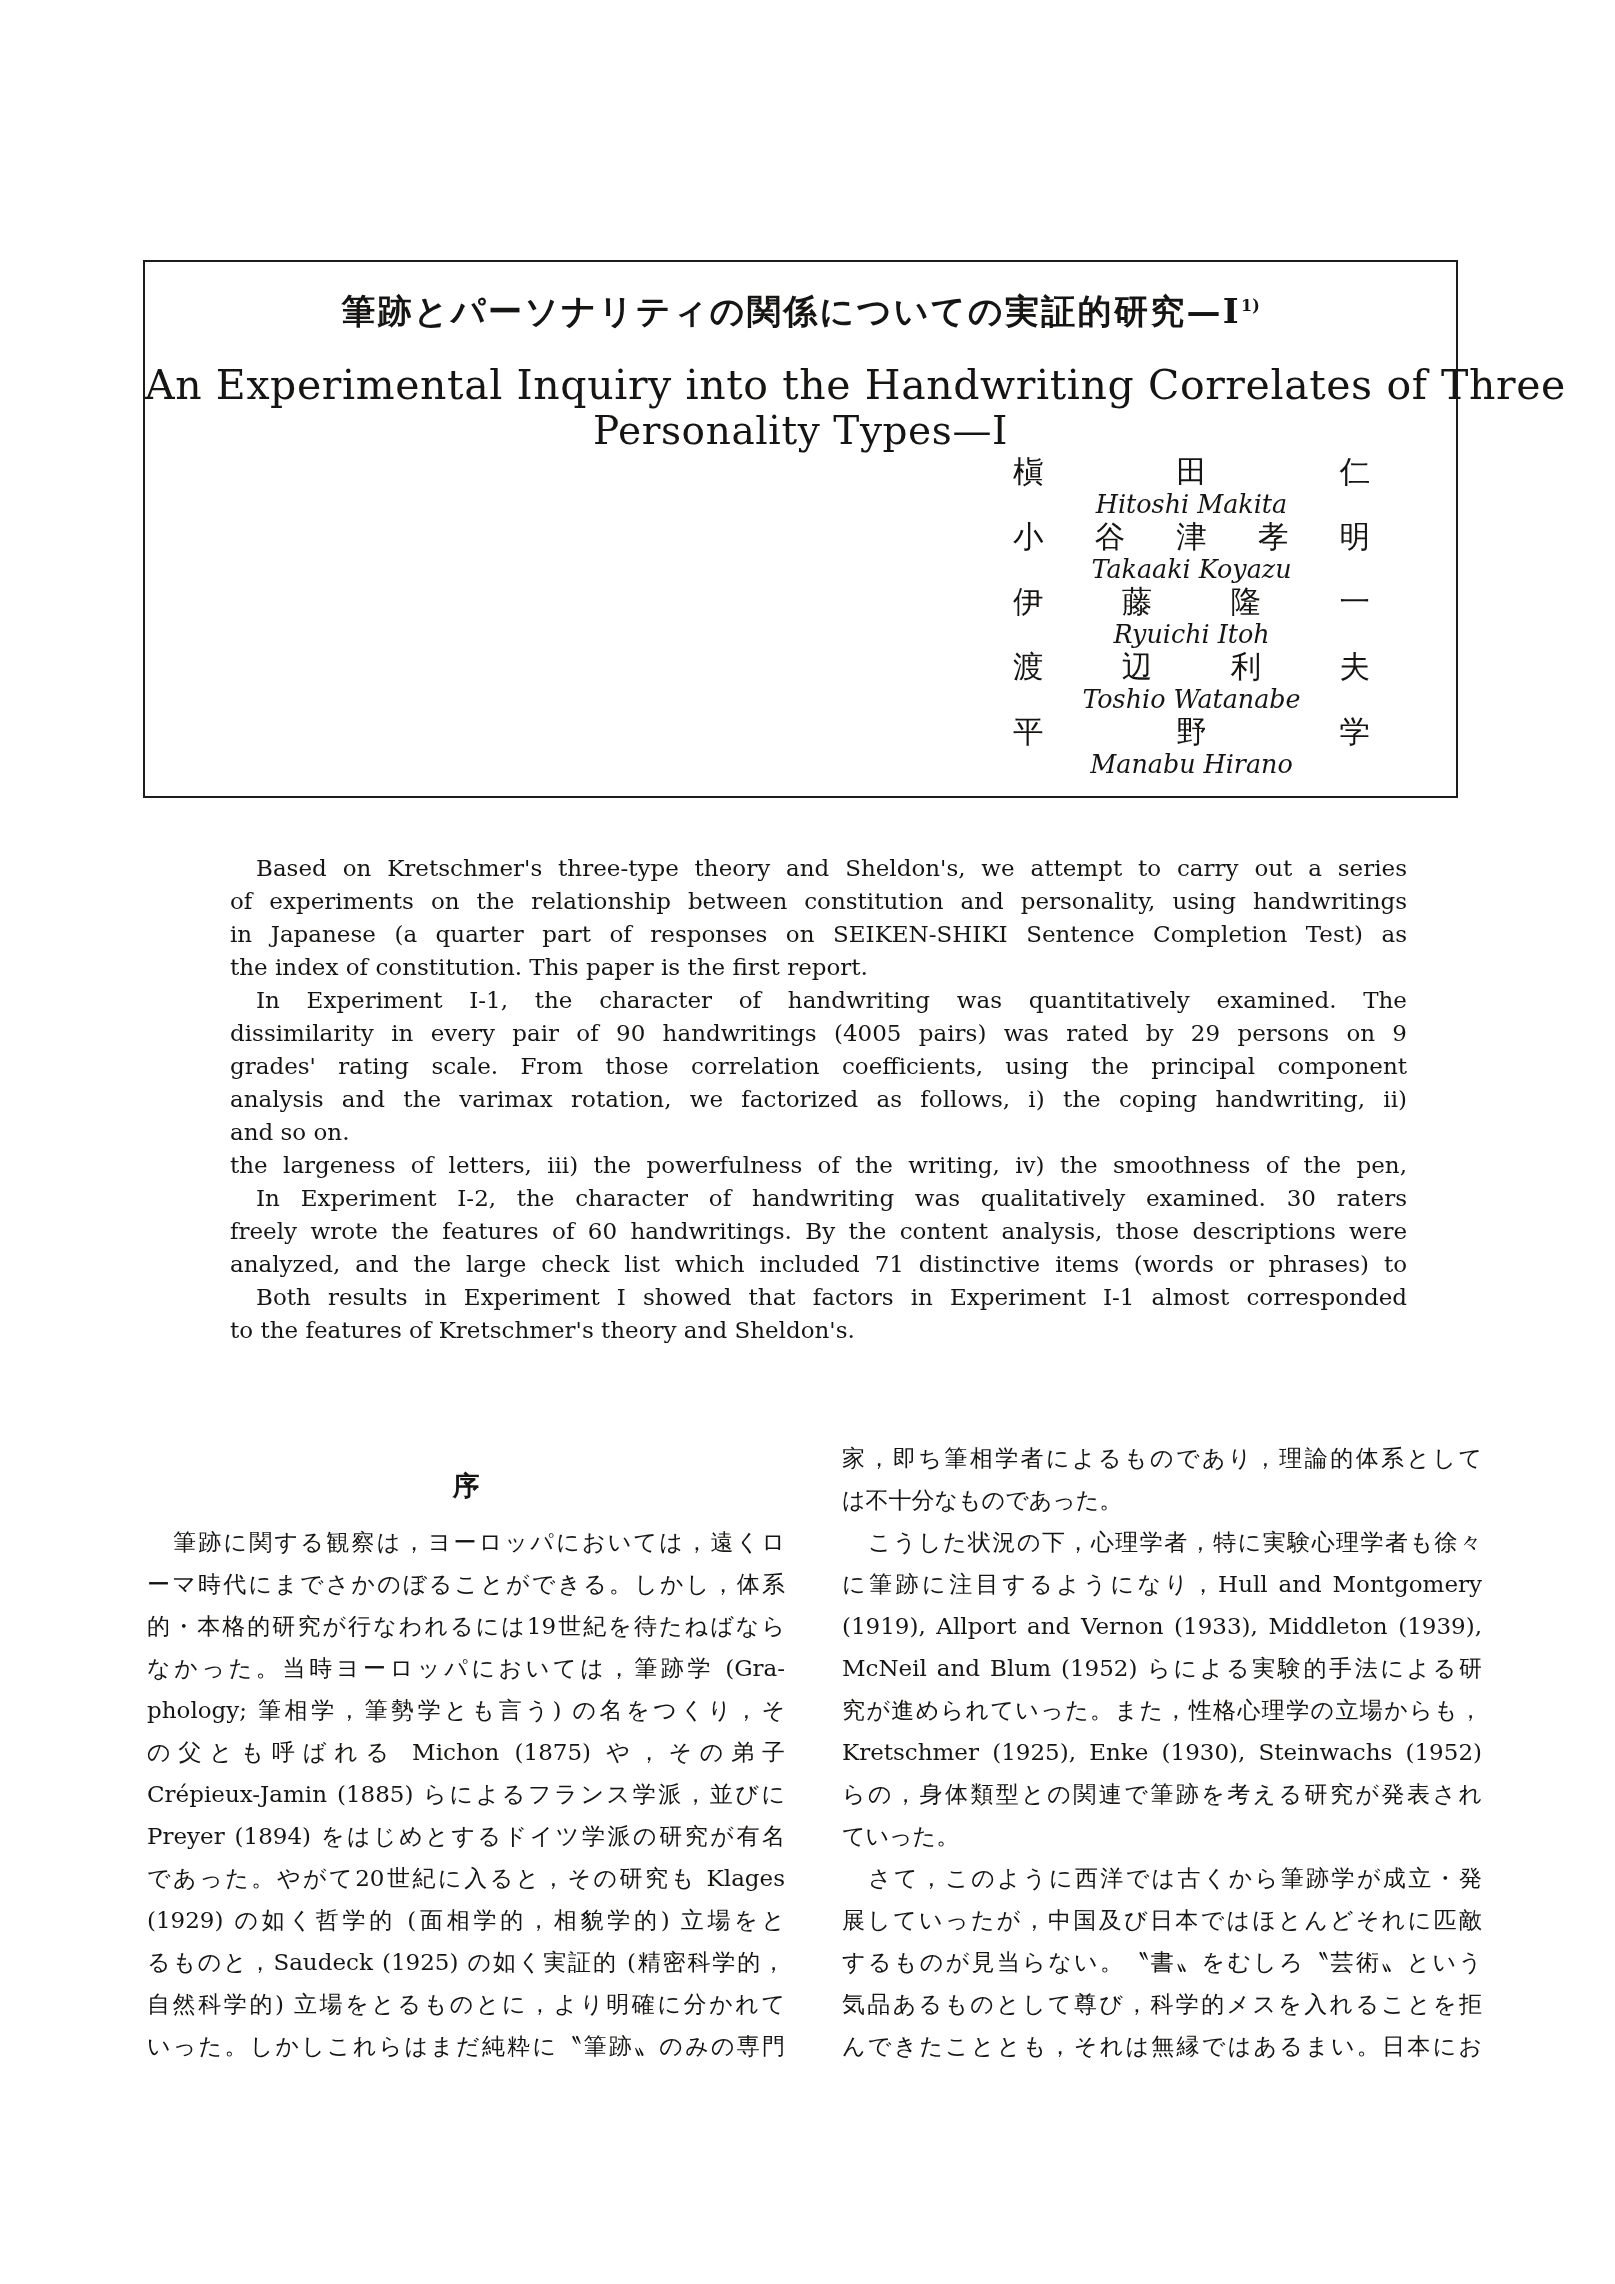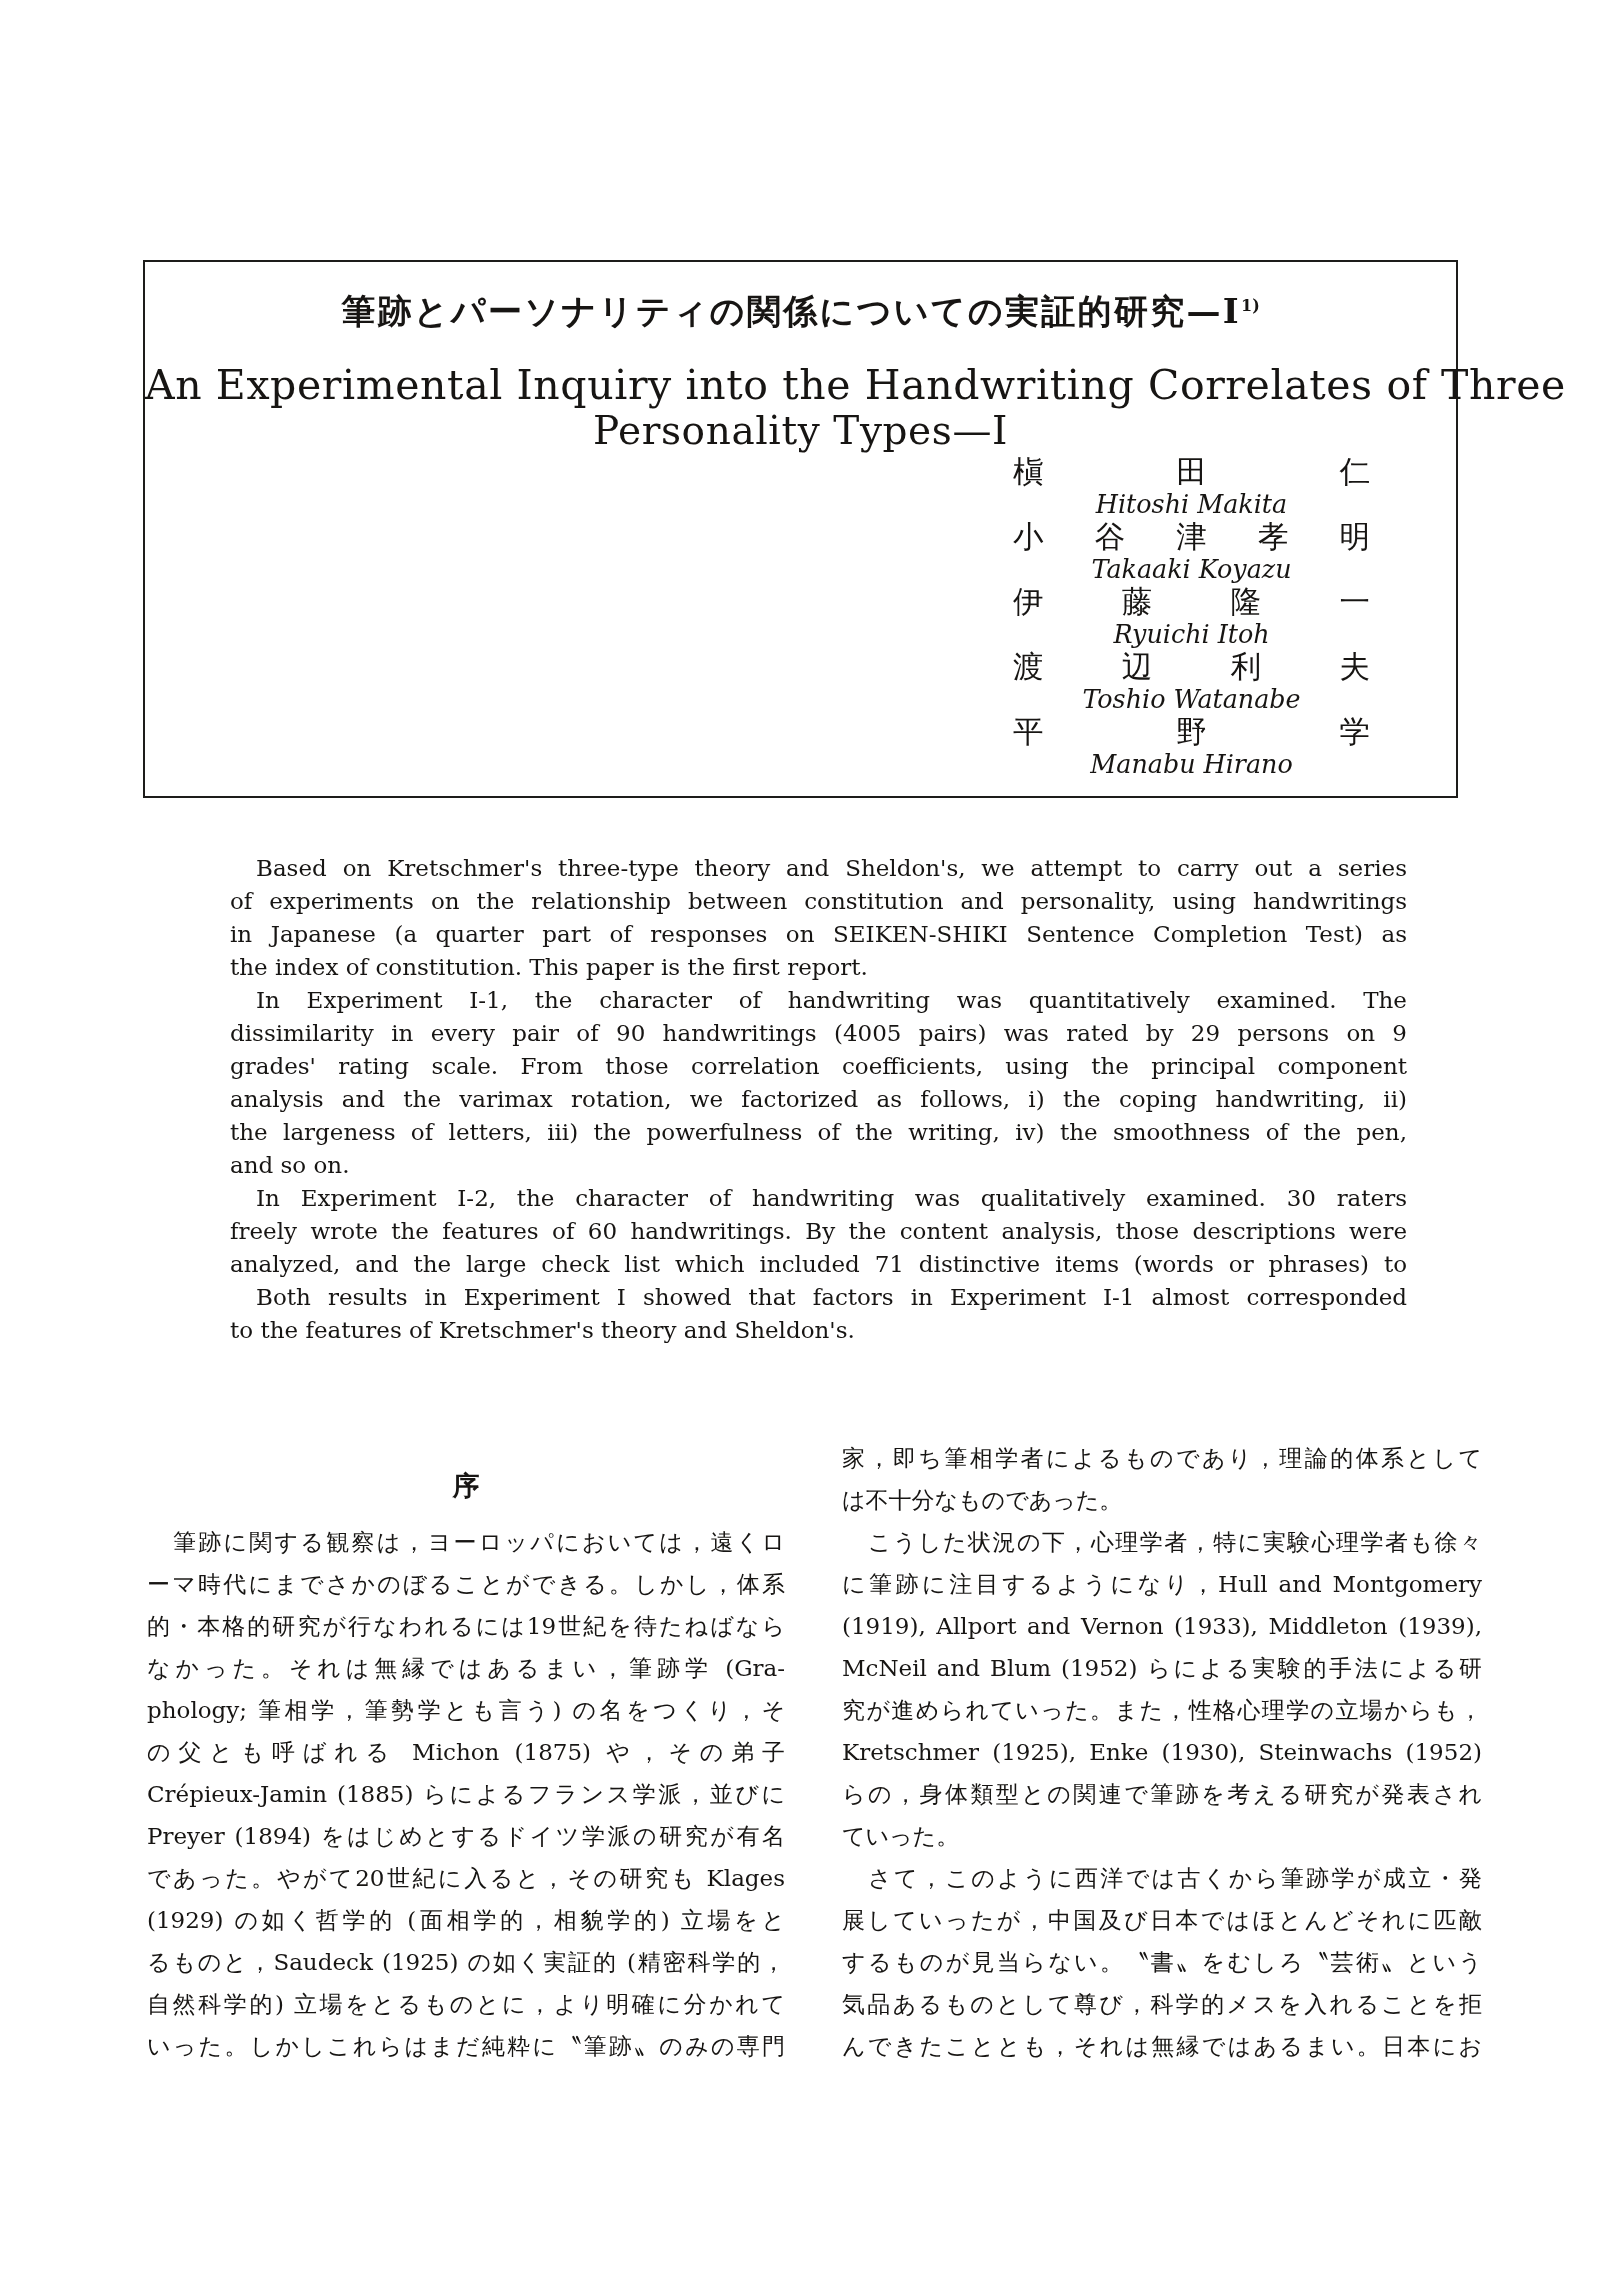--- a/index.html
+++ b/index.html
@@ -93,36 +93,36 @@
 
   <div class="abs abstract">
     <div class="ln ind">Based on Kretschmer's three-type theory and Sheldon's, we attempt to carry out a series</div>
     <div class="ln">of experiments on the relationship between constitution and personality, using handwritings</div>
     <div class="ln">in Japanese (a quarter part of responses on SEIKEN-SHIKI Sentence Completion Test) as</div>
     <div class="ln end">the index of constitution.  This paper is the first report.</div>
     <div class="ln ind">In Experiment I-1, the character of handwriting was quantitatively examined.  The</div>
     <div class="ln">dissimilarity in every pair of 90 handwritings (4005 pairs) was rated by 29 persons on 9</div>
     <div class="ln">grades' rating scale.  From those correlation coefficients, using the principal component</div>
     <div class="ln">analysis and the varimax rotation, we factorized as follows, i) the coping handwriting, ii)</div>
+    <div class="ln end">and so on.</div>
     <div class="ln">the largeness of letters, iii) the powerfulness of the writing, iv) the smoothness of the pen,</div>
-    <div class="ln end">and so on.</div>
     <div class="ln ind">In Experiment I-2, the character of handwriting was qualitatively examined.  30 raters</div>
     <div class="ln">freely wrote the features of 60 handwritings.  By the content analysis, those descriptions were</div>
     <div class="ln">analyzed, and the large check list which included 71 distinctive items (words or phrases) to</div>
     <div class="ln ind">Both results in Experiment I showed that factors in Experiment I-1 almost corresponded</div>
     <div class="ln end">to the features of Kretschmer's theory and Sheldon's.</div>
   </div>
 
   <div class="abs sec-head">序</div>
 
   <div class="abs col col-left">
     <div class="ln ind">筆跡に関する観察は，ヨーロッパにおいては，遠くロ</div>
     <div class="ln">ーマ時代にまでさかのぼることができる。しかし，体系</div>
     <div class="ln">的・本格的研究が行なわれるには19世紀を待たねばなら</div>
-    <div class="ln">なかった。それは無縁ではあるまい，筆跡学 (Gra-</div>
+    <div class="ln">なかった。当時ヨーロッパにおいては，筆跡学 (Gra-</div>
     <div class="ln">phology; 筆相学，筆勢学とも言う) の名をつくり，そ</div>
     <div class="ln">の父とも呼ばれる Michon (1875) や，その弟子</div>
     <div class="ln">Crépieux-Jamin (1885) らによるフランス学派，並びに</div>
     <div class="ln">Preyer (1894) をはじめとするドイツ学派の研究が有名</div>
     <div class="ln">であった。やがて20世紀に入ると，その研究も Klages</div>
     <div class="ln">(1929) の如く哲学的 (面相学的，相貌学的) 立場をと</div>
     <div class="ln">るものと，Saudeck (1925) の如く実証的 (精密科学的，</div>
     <div class="ln">自然科学的) 立場をとるものとに，より明確に分かれて</div>
     <div class="ln">いった。しかしこれらはまだ純粋に〝筆跡〟のみの専門</div>
   </div>

